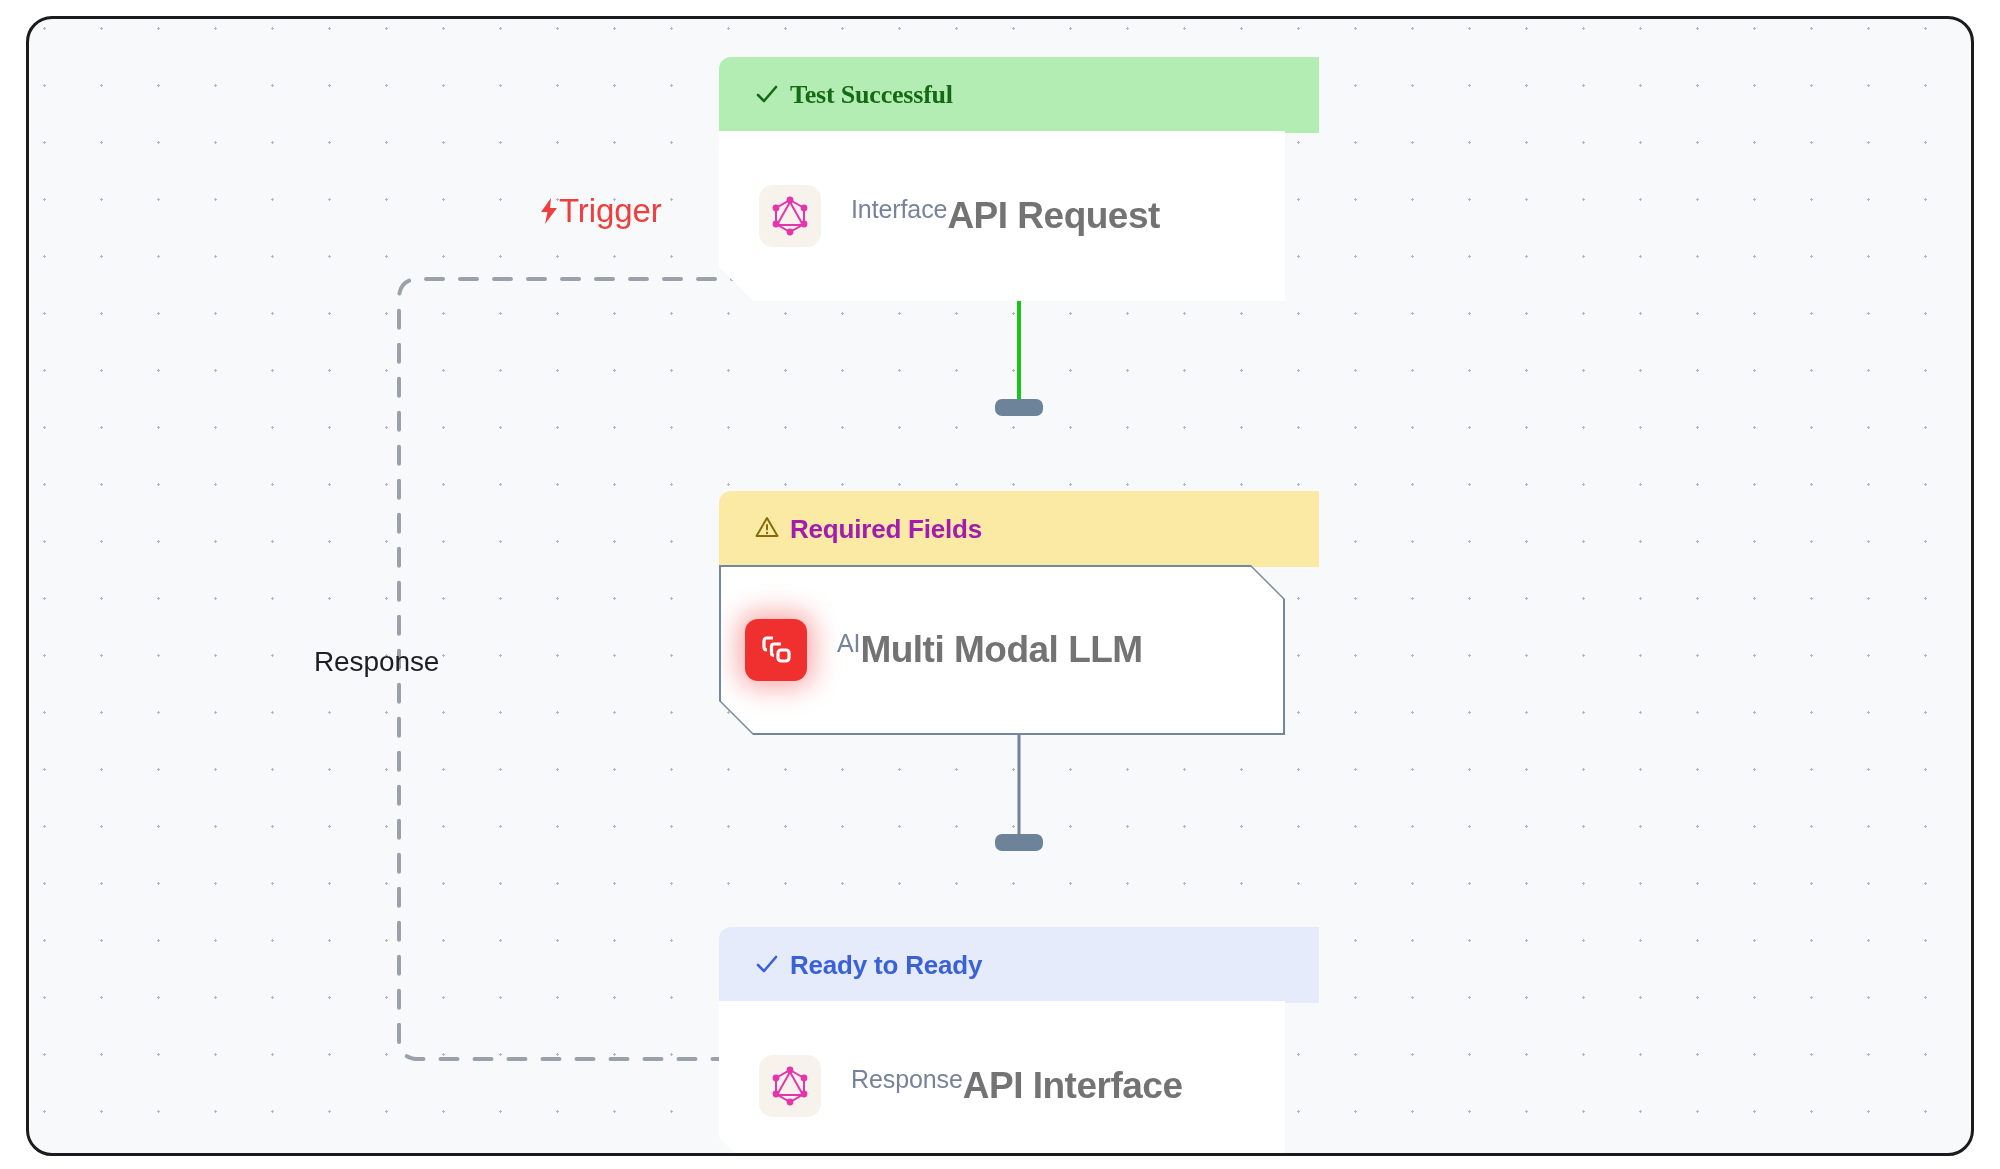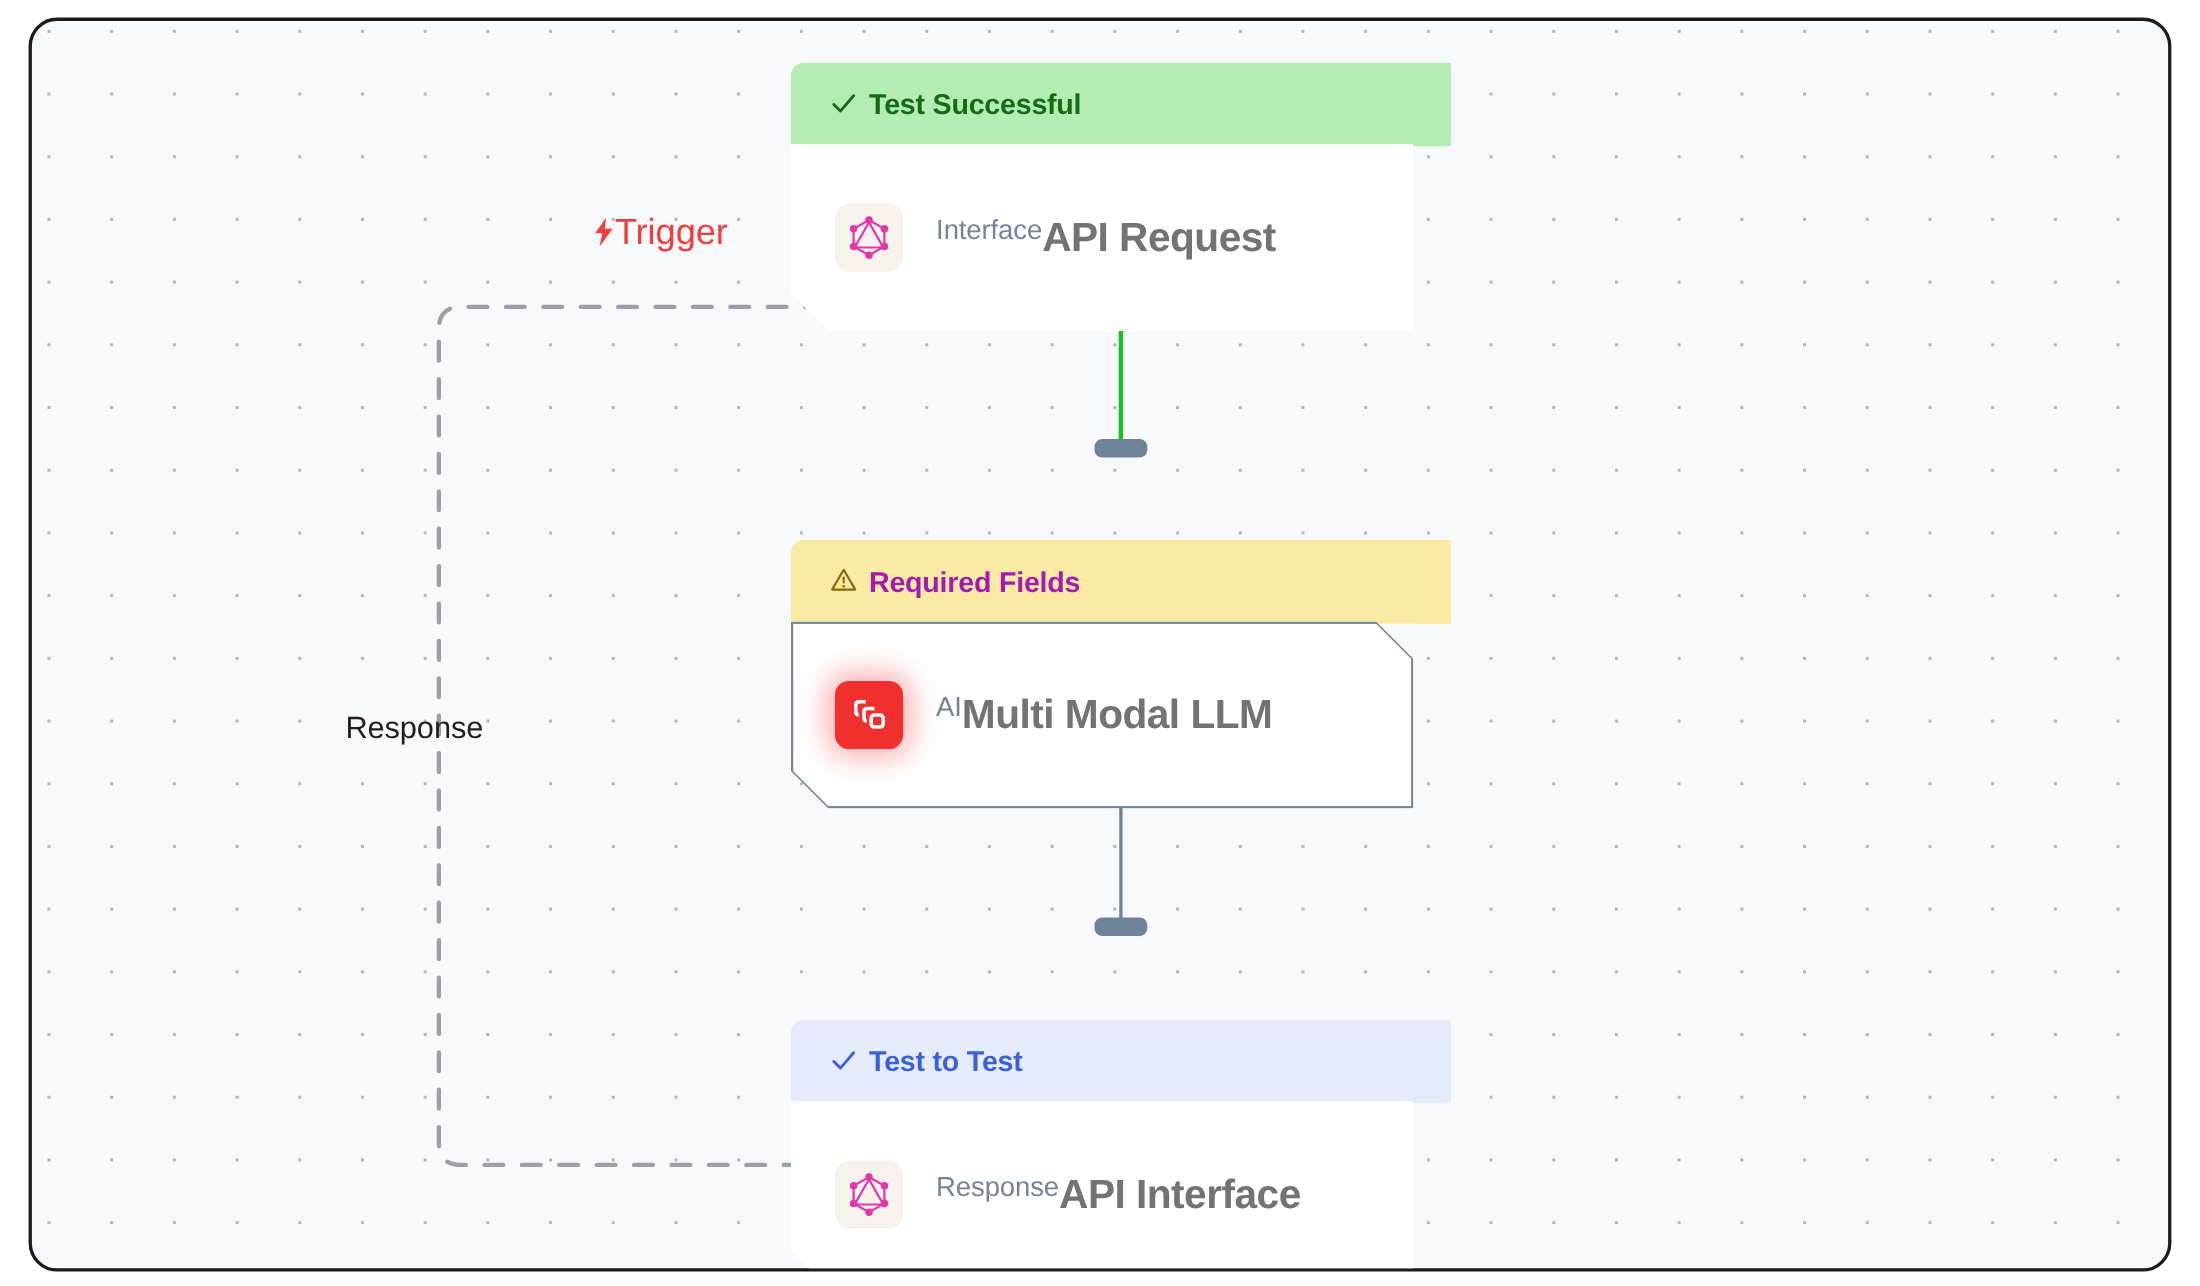--- a/index.html
+++ b/index.html
@@ -132,21 +132,21 @@
   
   .node-card.selected {
     background: #73889d;
     padding: 0;
   }
   .node-card.selected .card-inner {
     width: 100%;
     background: #ffffff;
     display: flex;
     align-items: center;
-    padding-left: 38px;
+    padding-left: 24px;
     min-height: 166px;
     margin: 2px;
     -webkit-clip-path: polygon(0 0, calc(100% - 32px) 0, 100% 32px, 100% 100%, 32px 100%, 0 calc(100% - 32px));
     clip-path: polygon(0 0, calc(100% - 32px) 0, 100% 32px, 100% 100%, 32px 100%, 0 calc(100% - 32px));
   }
   .node-card.selected {
     -webkit-clip-path: polygon(0 0, calc(100% - 34px) 0, 100% 34px, 100% 100%, 34px 100%, 0 calc(100% - 34px));
     clip-path: polygon(0 0, calc(100% - 34px) 0, 100% 34px, 100% 100%, 34px 100%, 0 calc(100% - 34px));
   }
 
@@ -231,21 +231,21 @@
     <div class="handle" style="top:128px;"></div>
   </div>
 
   <div class="connector" style="left:690px; top:687px; width:600px; height:145px;">
     <div class="handle" style="top:0px;"></div>
     <div class="conn-line slate" style="top:12px; height:124px;"></div>
     <div class="handle" style="top:128px;"></div>
   </div>
 
   <div class="node" style="left:690px; top:38px; z-index:4;">
-    <div class="node-status" style="background:#b4edb4; color:#156b15;">
+    <div class="node-status" style="background:#b4edb4; color:#156b15;font-family:Liberation Serif, serif;">
       <span class="status-glyph">
         <svg width="24" height="20" viewBox="0 0 24 20">
           <path d="M3 11 L9 17 L21 3" fill="none" stroke="#156b15" stroke-width="2.6" stroke-linecap="round" stroke-linejoin="round"></path>
         </svg>
       </span>
       <span>Test Successful</span>
       <div class="status-tab" style="background:#b4edb4;"></div>
     </div>
     <div class="node-card plain">
       <div class="node-icon graphql">
@@ -302,21 +302,21 @@
     </div>
   </div>
 
   <div class="node" style="left:690px; top:908px; z-index:4;">
     <div class="node-status" style="background:#e5ebfb; color:#3a62d6;">
       <span class="status-glyph">
         <svg width="24" height="20" viewBox="0 0 24 20">
           <path d="M3 11 L9 17 L21 3" fill="none" stroke="#3a62d6" stroke-width="2.6" stroke-linecap="round" stroke-linejoin="round"></path>
         </svg>
       </span>
-      <span>Test to Test</span>
+      <span>Ready to Ready</span>
       <div class="status-tab" style="background:#e5ebfb;"></div>
     </div>
     <div class="node-card plain">
       <div class="node-icon graphql">
         <svg width="38" height="40" viewBox="0 0 38 40">
           <g stroke="#e535ab" stroke-width="2" fill="none">
             <path d="M19 4 L33 12 L33 28 L19 36 L5 28 L5 12 Z"></path>
             <path d="M19 6 L6 29 L32 29 Z"></path>
           </g>
           <g fill="#e535ab">

